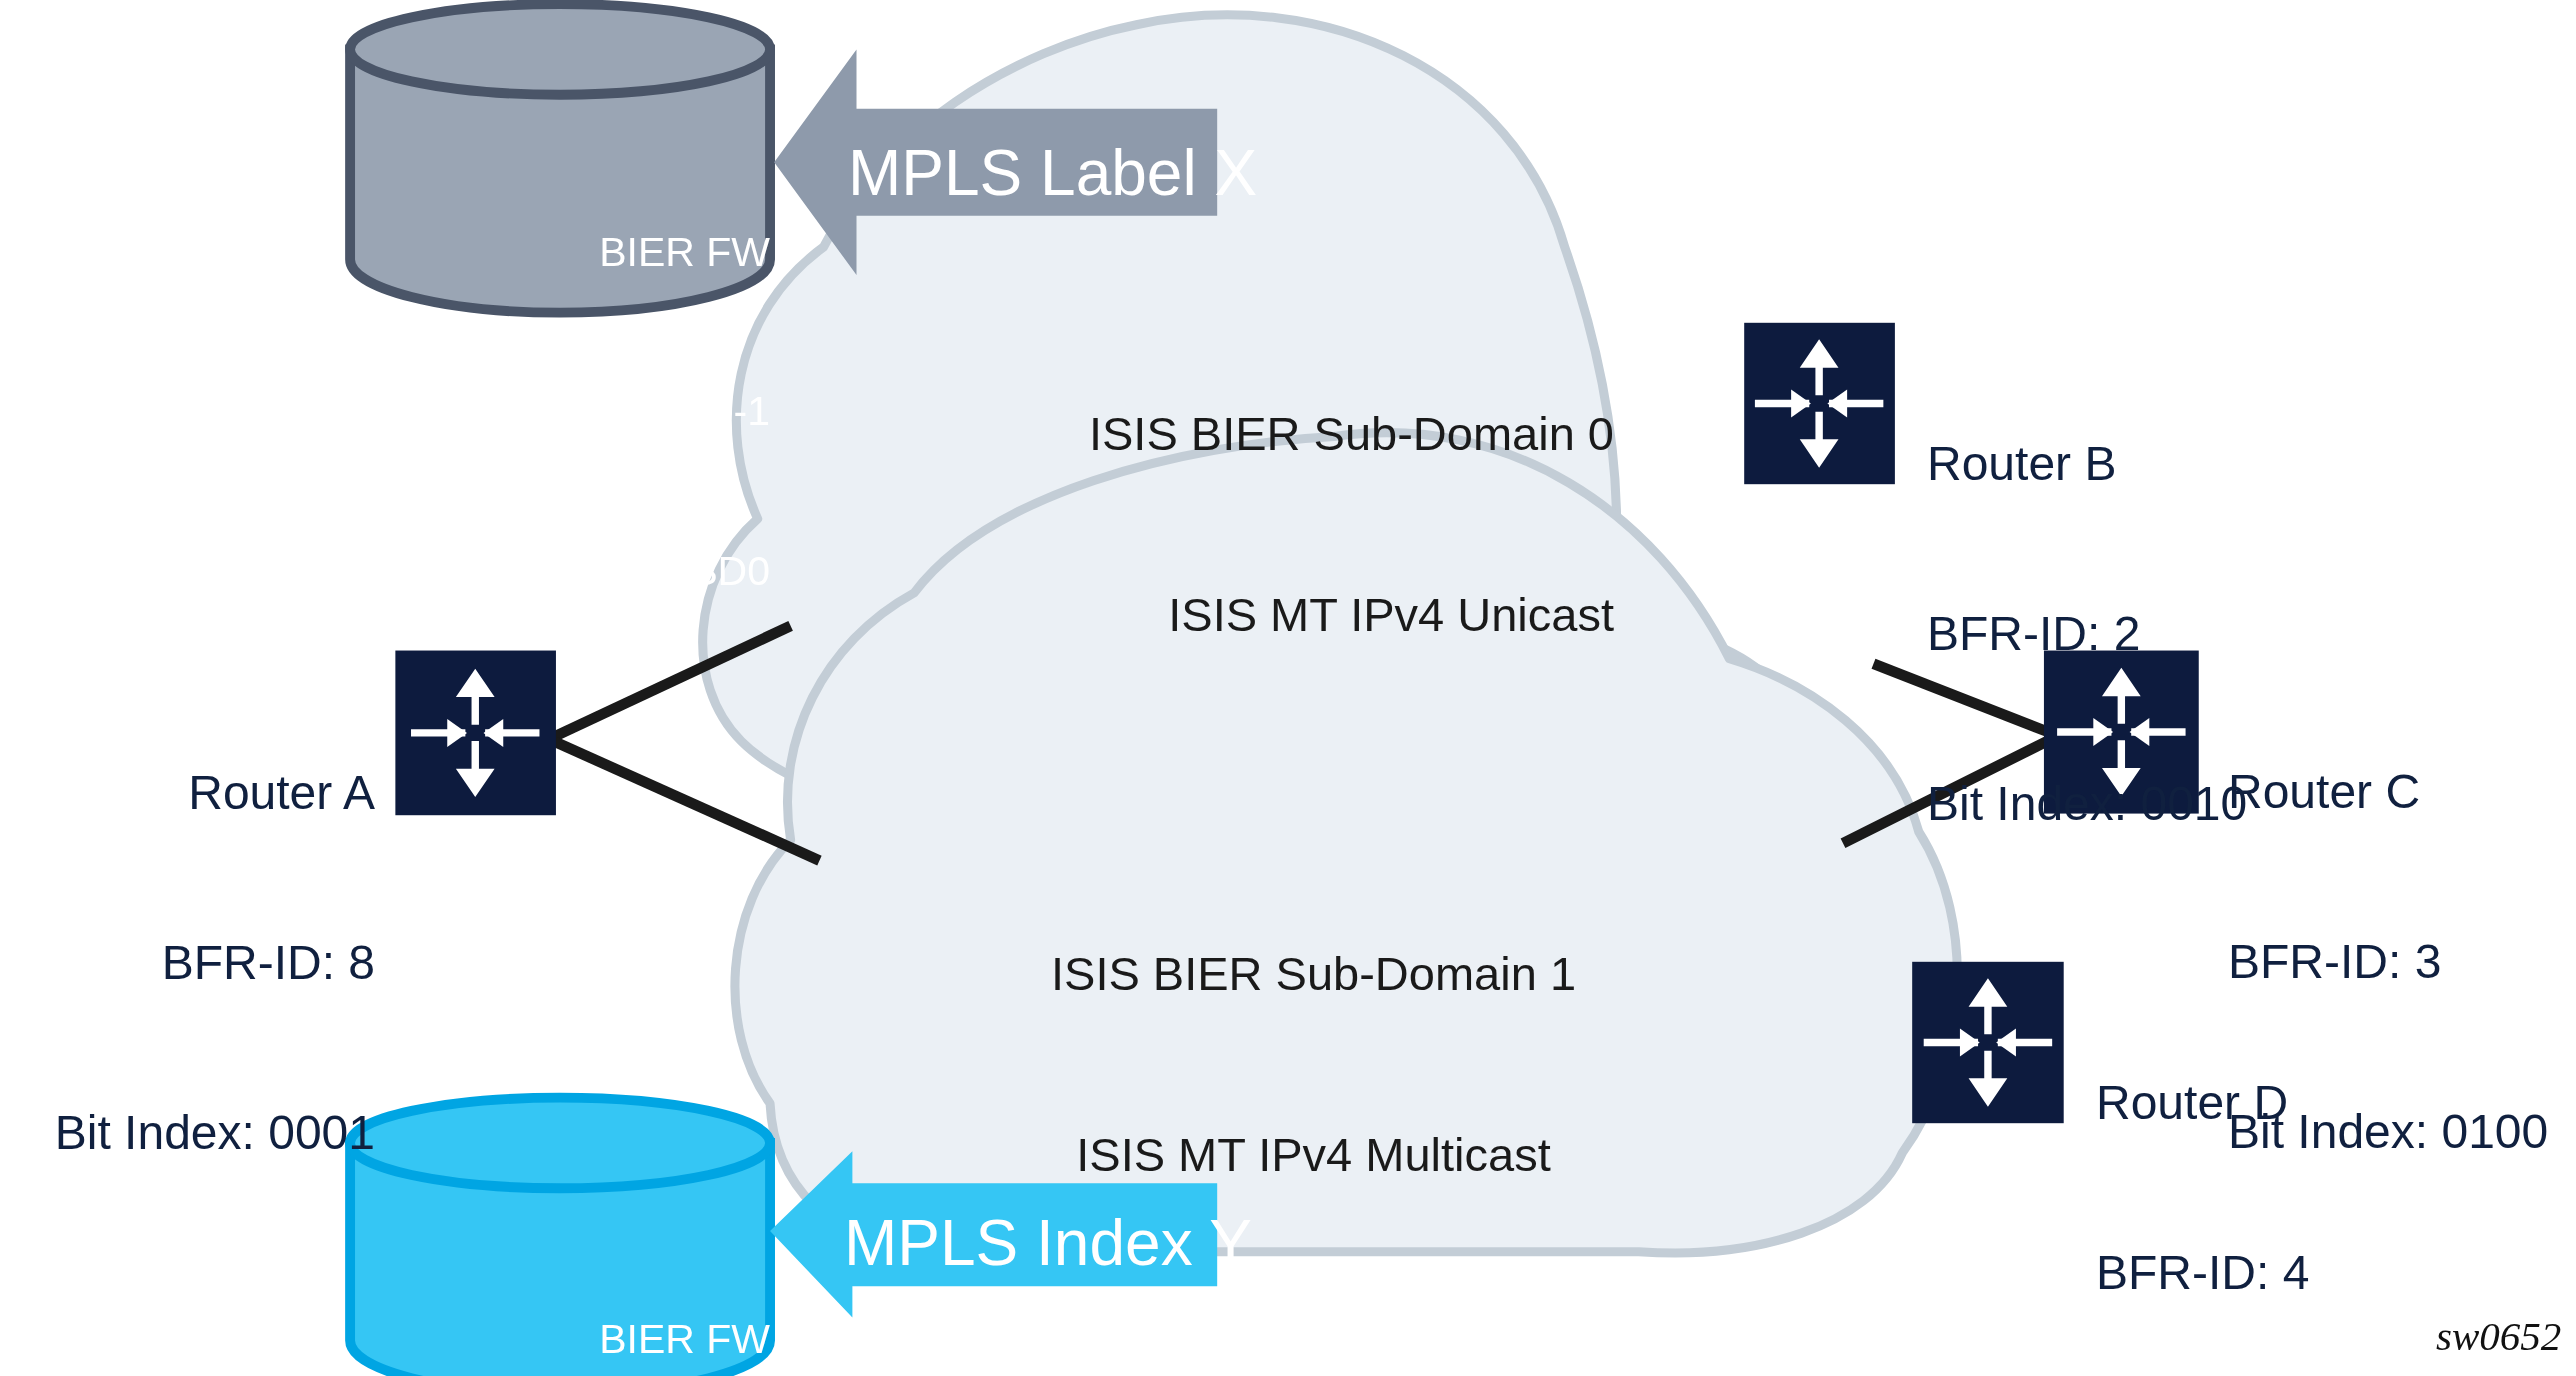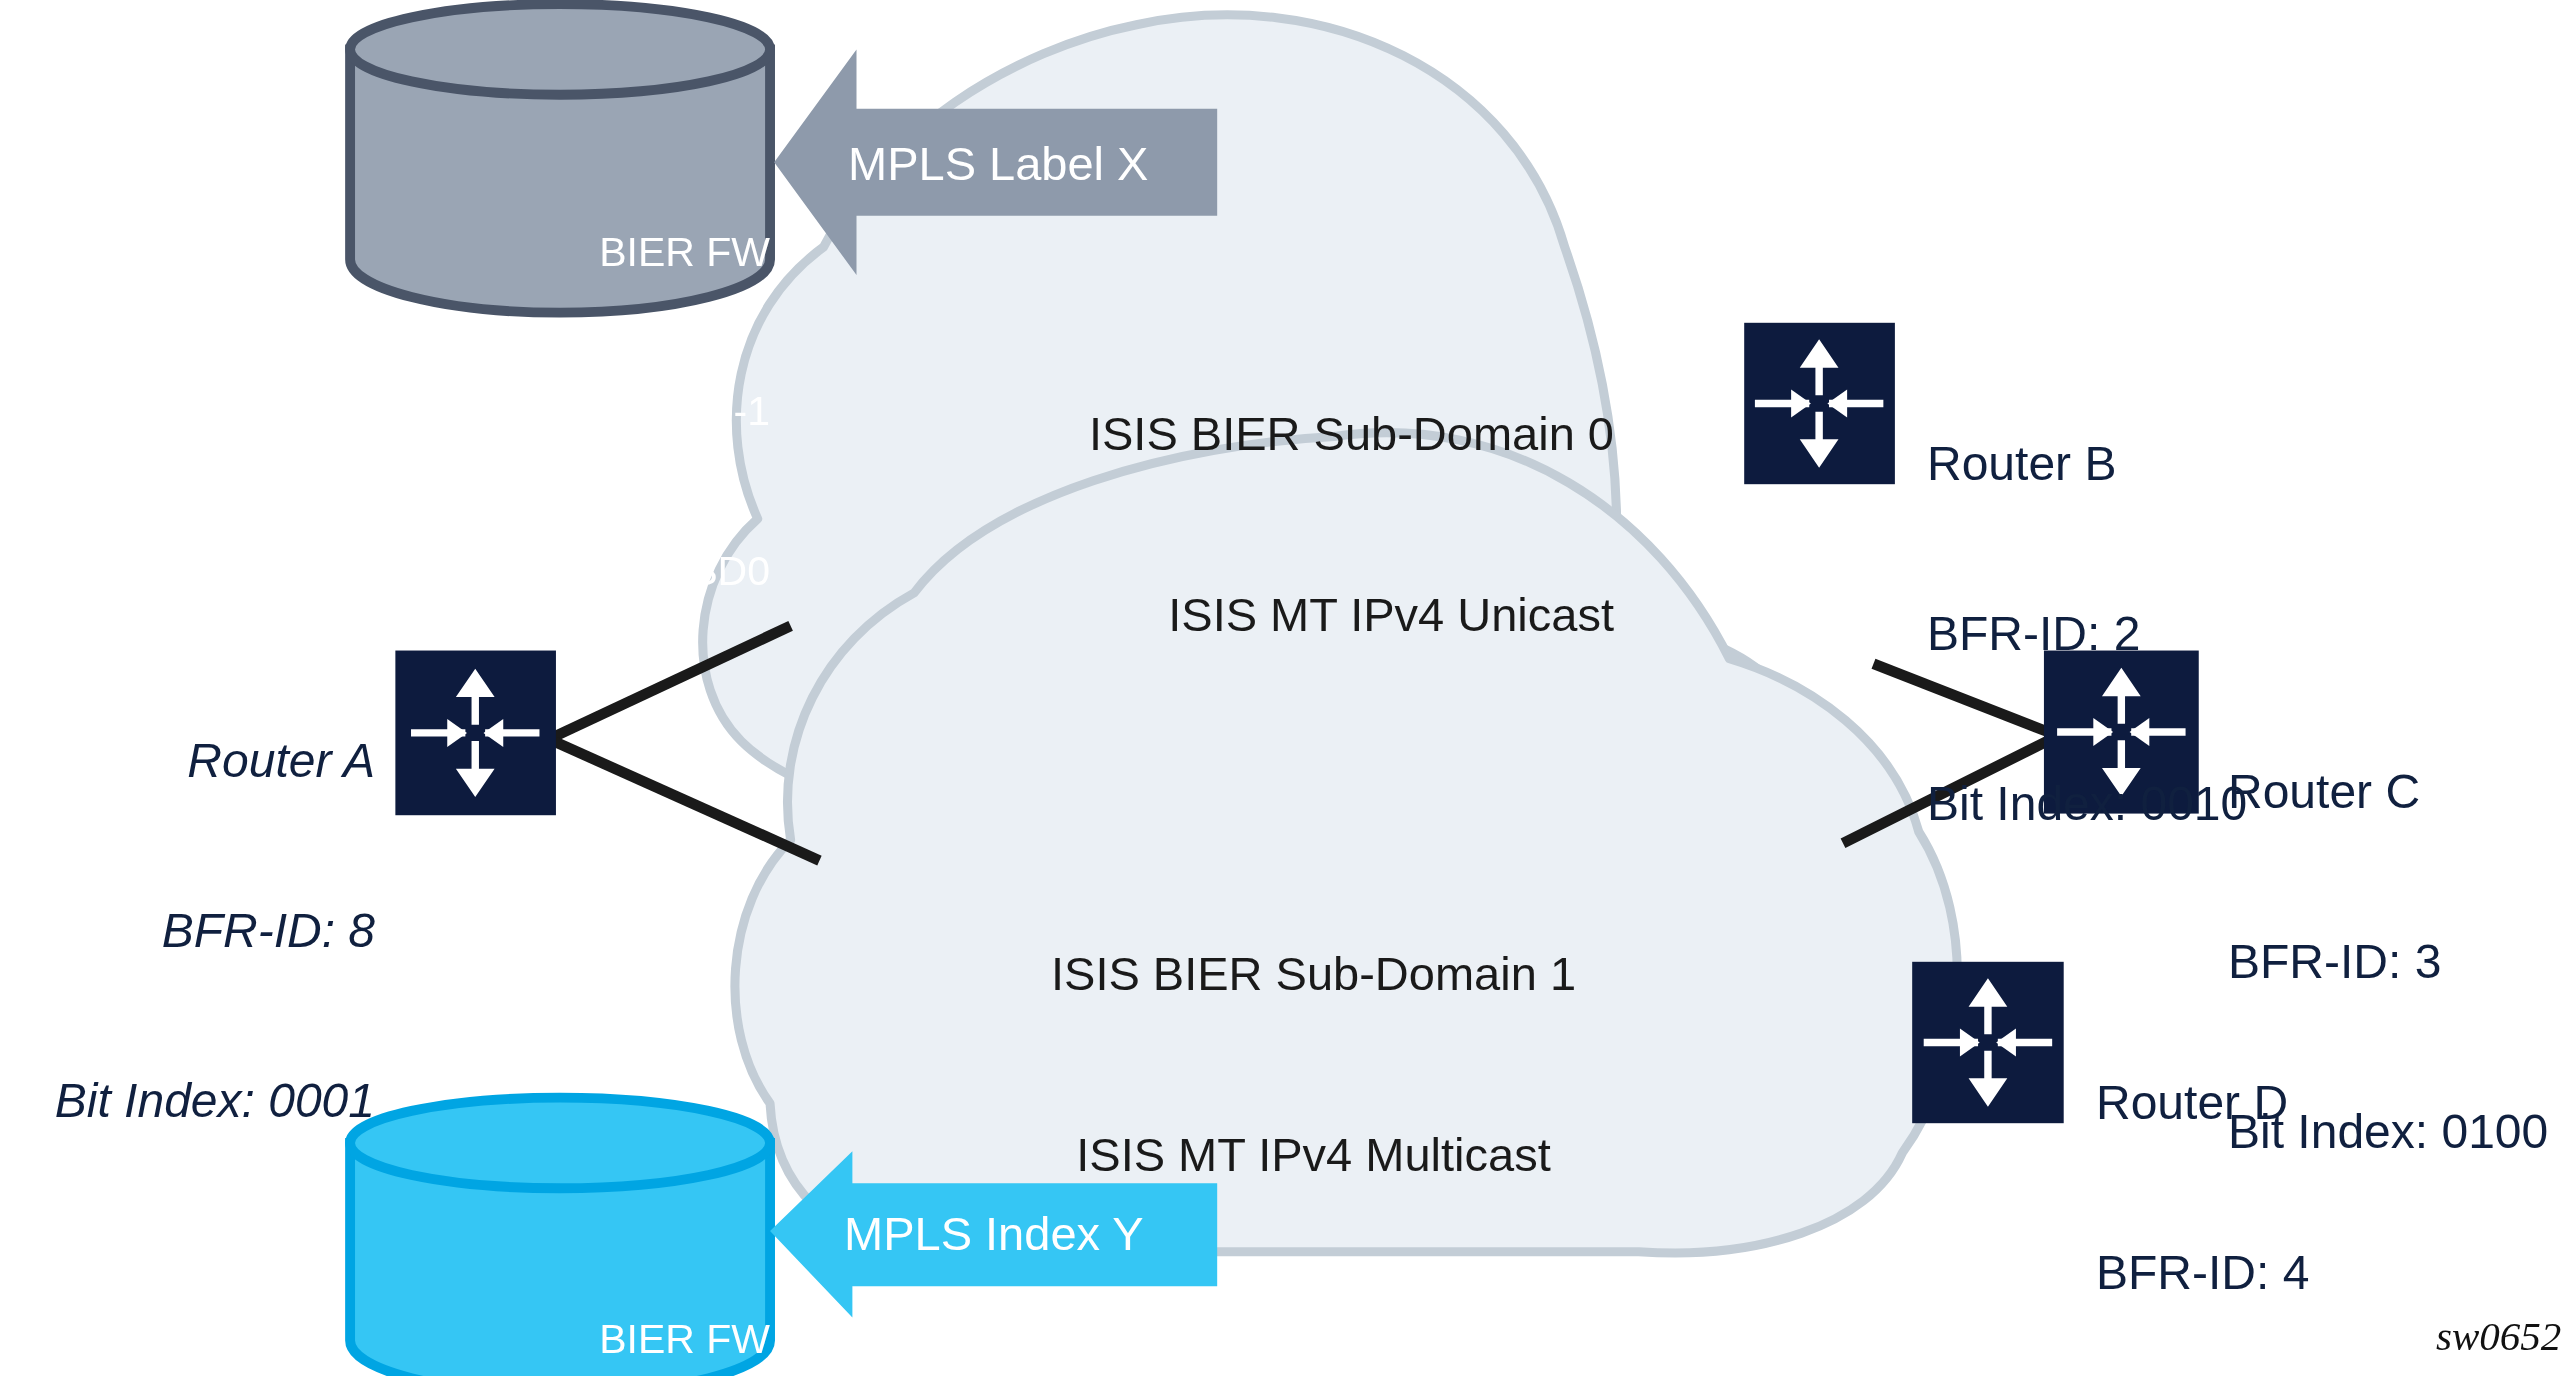--- a/index.html
+++ b/index.html
@@ -17,21 +17,21 @@
 
   .cloud-text{
     position:absolute;font-size:47px;color:#1A1A1A;text-align:center;
     line-height:1.28;white-space:pre;
   }
   .cyl-text{
     position:absolute;font-size:41px;color:#ffffff;text-align:right;
     line-height:1.30;white-space:pre;
   }
   .arrow-text{
-    position:absolute;font-size:47px;color:#ffffff;white-space:pre;
+    position:absolute;font-size:64px;color:#ffffff;white-space:pre;
   }
   .watermark{
     position:absolute;font-family:"Liberation Serif",serif;font-style:italic;
     font-size:41px;color:#111111;white-space:pre;
   }
 </style>
 </head>
 <body>
 
 <div id="stage">
@@ -145,21 +145,21 @@
   <div class="cyl-text" style="left:350px;top:1206px;width:420px;">
     <div>BIER FW</div>
     
     
   </div>
 
   <div class="arrow-text" style="left:848px;top:136px;">MPLS Label X</div>
 
   <div class="arrow-text" style="left:844px;top:1206px;">MPLS Index Y</div>
 
-  <div class="lbl router-text right" style="left:0px;top:620px;width:375px;font-style:italic;">
+  <div class="lbl router-text right" style="left:0px;top:652px;width:375px;">
     <div>Router A</div>
     <div>BFR-ID: 8</div>
     <div>Bit Index: 0001</div>
   </div>
 
   <div class="lbl router-text left" style="left:1927px;top:323px;width:576px;">
     <div>Router B</div>
     <div>BFR-ID: 2</div>
     <div>Bit Index: 0010</div>
   </div>

